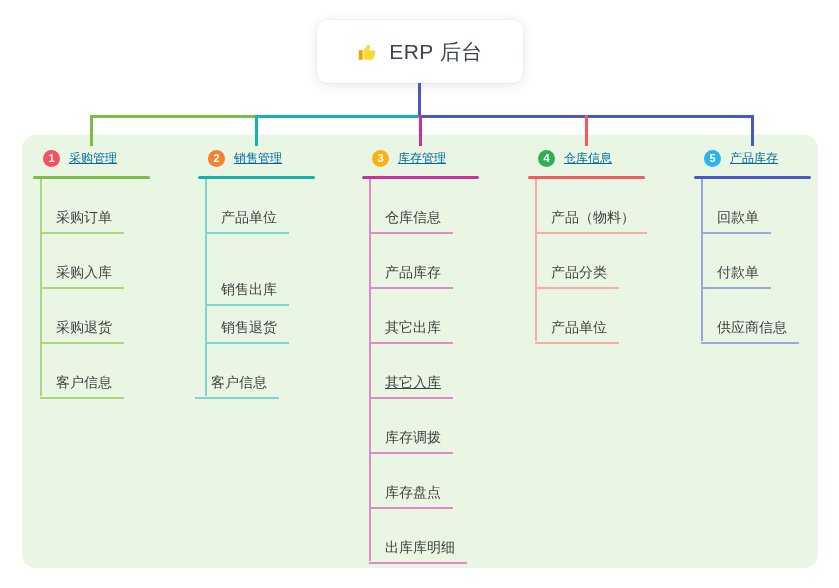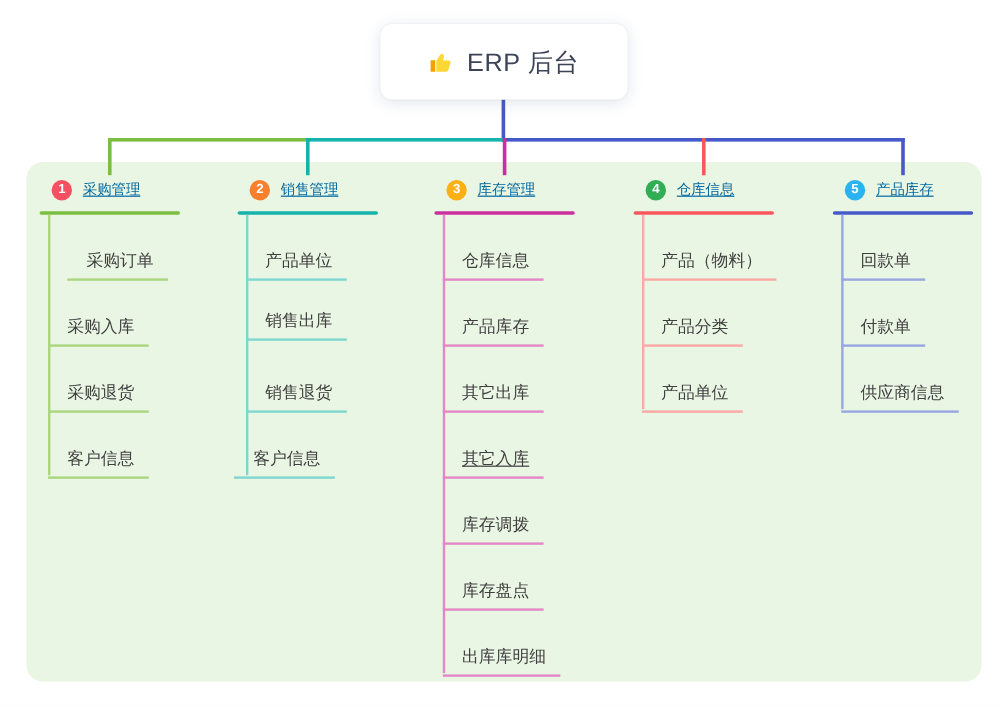--- a/index.html
+++ b/index.html
@@ -79,32 +79,32 @@
     <span>ERP 后台</span>
   </div>
 
   <div id="branches">
       <div class="branch-title" style="left: 43px; top: 150px;">
         <div class="badge" style="background: rgb(245, 80, 98);">1</div>
         <div class="branch-label">采购管理</div>
       </div>
       <div class="title-underline" style="left: 33px; top: 176px; width: 117px; background: rgb(124, 190, 67);"></div>
       <div class="spine" style="left: 40px; top: 179px; height: 217px; background: rgb(171, 213, 127);"></div>
-      <div class="child" style="left: 56px; top: 198px; border-bottom-color: rgb(171, 213, 127);">采购订单</div>
+      <div class="child" style="left: 40px; top: 198px; border-bottom-color: rgb(171, 213, 127);">采购订单</div>
       <div class="child" style="left: 40px; top: 253px; border-bottom-color: rgb(171, 213, 127); text-align: center;">采购入库</div>
       <div class="child" style="left: 40px; top: 308px; border-bottom-color: rgb(171, 213, 127);">采购退货</div>
       <div class="child" style="left: 40px; top: 363px; border-bottom-color: rgb(171, 213, 127);">客户信息</div>
       <div class="branch-title" style="left: 208px; top: 150px;">
         <div class="badge" style="background: rgb(246, 128, 46);">2</div>
         <div class="branch-label">销售管理</div>
       </div>
       <div class="title-underline" style="left: 198px; top: 176px; width: 117px; background: rgb(20, 179, 171);"></div>
       <div class="spine" style="left: 205px; top: 179px; height: 217px; background: rgb(126, 214, 208);"></div>
       <div class="child" style="left: 205px; top: 198px; border-bottom-color: rgb(126, 214, 208);">产品单位</div>
-      <div class="child" style="left: 205px; top: 248px; border-bottom-color: rgb(126, 214, 208);">销售出库</div>
+      <div class="child" style="left: 205px; top: 270px; border-bottom-color: rgb(126, 214, 208);">销售出库</div>
       <div class="child" style="left: 205px; top: 308px; border-bottom-color: rgb(126, 214, 208);">销售退货</div>
       <div class="child" style="left: 195px; top: 363px; border-bottom-color: rgb(126, 214, 208);">客户信息</div>
       <div class="branch-title" style="left: 372px; top: 150px;">
         <div class="badge" style="background: rgb(251, 176, 22);">3</div>
         <div class="branch-label">库存管理</div>
       </div>
       <div class="title-underline" style="left: 362px; top: 176px; width: 117px; background: rgb(203, 47, 158);"></div>
       <div class="spine" style="left: 369px; top: 179px; height: 382px; background: rgb(227, 135, 200);"></div>
       <div class="child" style="left: 369px; top: 198px; border-bottom-color: rgb(227, 135, 200);">仓库信息</div>
       <div class="child" style="left: 369px; top: 253px; border-bottom-color: rgb(227, 135, 200);">产品库存</div>

